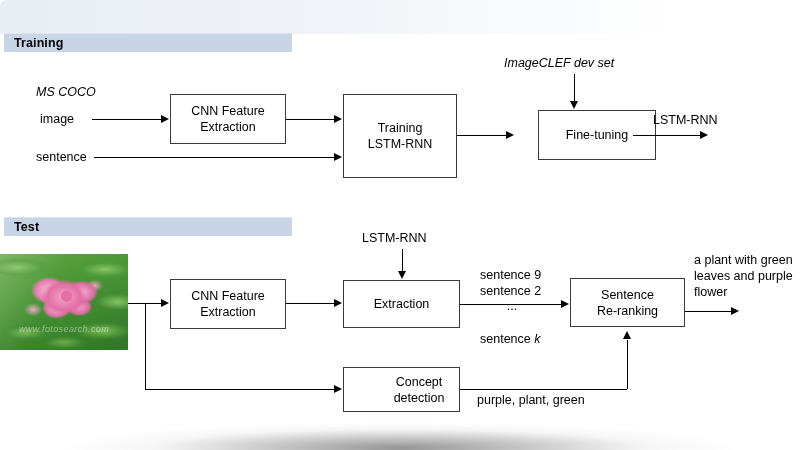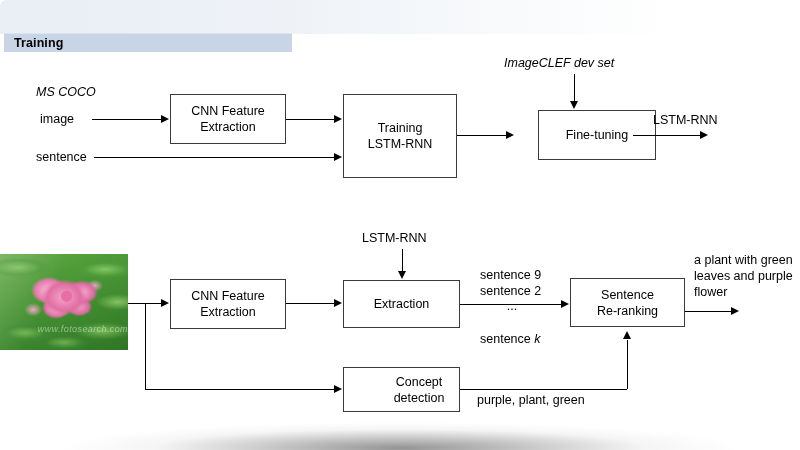--- a/index.html
+++ b/index.html
@@ -123,21 +123,21 @@
       radial-gradient(ellipse 28px 9px at 20% 82%, #74b552 0%, #3f8b31 70%, rgba(63,139,49,0) 100%),
       radial-gradient(ellipse 30px 9px at 80% 80%, #7cbb58 0%, #458f34 70%, rgba(69,143,52,0) 100%),
       radial-gradient(ellipse 26px 8px at 50% 92%, #6fae4e 0%, #3b852e 70%, rgba(59,133,46,0) 100%),
       radial-gradient(ellipse 22px 8px at 92% 50%, #85c262 0%, rgba(69,143,52,0) 100%),
       linear-gradient(160deg, #63a845 0%, #4f9a38 30%, #3f8a2f 62%, #2f7526 100%);
   }
   .photo .watermark {
     position: absolute;
     left: 0; right: 0;
     bottom: 16px;
-    text-align: right;
+    text-align: center;
     font-size: 9px;
     color: rgba(255,255,255,0.45);
     font-style: italic;
     letter-spacing: 0.4px;
   }
 </style>
 </head>
 <body>
 
 <div id="slide">
@@ -175,20 +175,23 @@
   <div class="txt italic" style="left:504px; top:55px;">ImageCLEF dev set</div>
   <div class="vline" style="left:574px; top:74px; height:28px;"></div>
   <div class="arrow-d" style="left:569.5px; top:101px;"></div>
 
   <div class="node" style="left:538px; top:110px; width:118px; height:50px;">Fine-tuning</div>
 
   <div class="txt" style="left:653px; top:112px;">LSTM-RNN</div>
   <div class="hline" style="left:633px; top:135px; width:68px;"></div>
   <div class="arrow-r" style="left:700px; top:130.5px;"></div>
 
+  <div class="section-bar" style="left:4px; top:217px; width:288px;">
+    <span class="label">Test</span>
+  </div>
 
   <div class="photo" style="left:0px; top:254px; width:128px; height:96px;">
     <div class="watermark">www.fotosearch.com</div>
   </div>
 
   <div class="hline" style="left:128px; top:303px; width:34px;"></div>
   <div class="vline" style="left:145px; top:303px; height:86px;"></div>
   <div class="arrow-r" style="left:161px; top:298.5px;"></div>
 
   <div class="node" style="left:170px; top:279px; width:116px; height:50px;">CNN Feature

